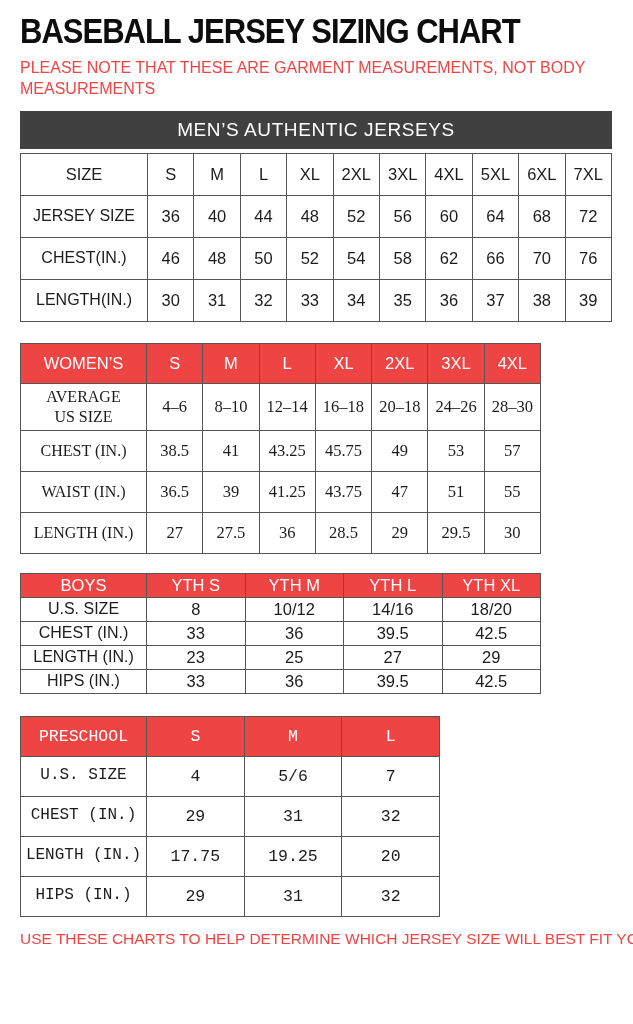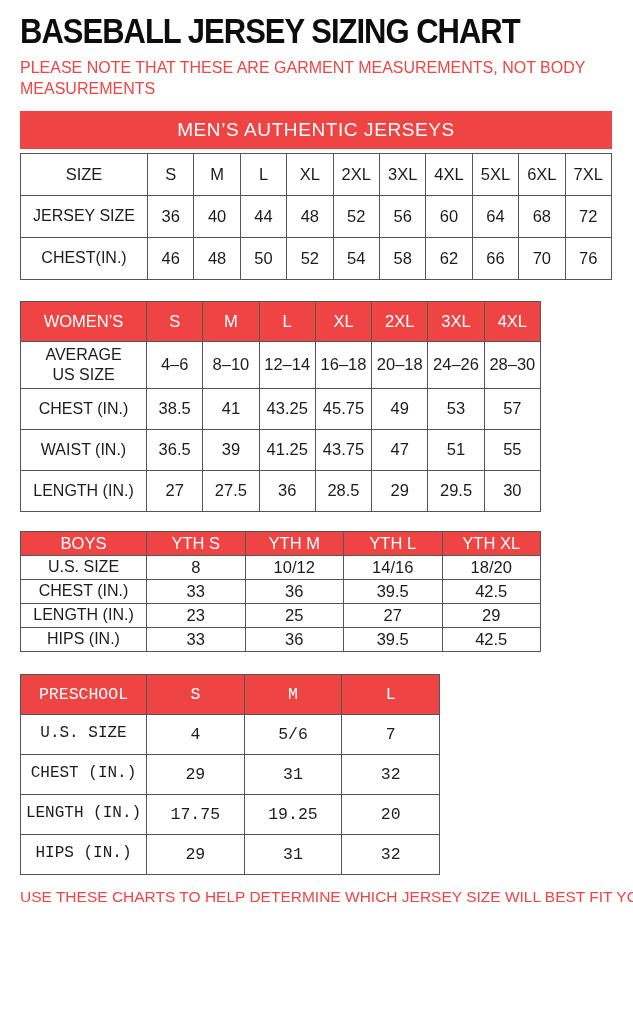--- a/index.html
+++ b/index.html
@@ -11,21 +11,21 @@
 
   .title{
     margin:0;font-size:31px;font-weight:bold;letter-spacing:-1px;
     color:#0d0d0d;transform:scaleY(1.12);transform-origin:left top;
   }
   .note{color:#ef4444;font-size:16px;line-height:1.33;margin:0;}
   .note.top{margin-top:9px;max-width:600px;}
   .note.bottom{margin-top:12px;font-size:15.5px;white-space:nowrap;}
 
   .banner{
-    margin-top:11px;width:592px;height:38px;background:#ef4444;color:#ffffff;
+    margin-top:11px;width:592px;height:38px;background:#404040;color:#ffffff;
     display:flex;align-items:center;justify-content:center;
     font-size:19px;letter-spacing:0.6px;
   }
 
   table.tbl{
     border-collapse:collapse;table-layout:fixed;
     background:#ffffff;
   }
   .tbl th,.tbl td{
     border:1px solid #555555;text-align:center;vertical-align:middle;
@@ -39,21 +39,21 @@
 
   
   .mens{width:592px;margin-top:4px;}
   .mens th:first-child{width:122px;}
   .mens tr{height:42px;}
 
   
   .womens{width:521px;margin-top:21px;}
   .womens th:first-child{width:121px;}
   .womens thead tr{height:40px;}
-  .womens tbody tr{height:41px;}
+  .womens tbody tr{height:41px;font-family:Liberation Serif, serif;}
   .womens tbody tr:first-child{height:47px;}
 
   
   .boys{width:521px;margin-top:19px;}
   .boys th:first-child{width:121px;}
   .boys tr{height:24px;}
 
   
   .preschool{width:420px;margin-top:22px;}
   .preschool th:first-child{width:121px;}
@@ -106,20 +106,33 @@
           <td>48</td>
           <td>50</td>
           <td>52</td>
           <td>54</td>
           <td>58</td>
           <td>62</td>
           <td>66</td>
           <td>70</td>
           <td>76</td>
         </tr>
+        <tr>
+          <th class="rowlabel">LENGTH(IN.)</th>
+          <td>30</td>
+          <td>31</td>
+          <td>32</td>
+          <td>33</td>
+          <td>34</td>
+          <td>35</td>
+          <td>36</td>
+          <td>37</td>
+          <td>38</td>
+          <td>39</td>
+        </tr>
       </tbody>
     </table>
 
   <table class="tbl womens gray-head">
       <thead>
         <tr>
           <th>WOMEN’S</th>
           <th>S</th>
           <th>M</th>
           <th>L</th>

